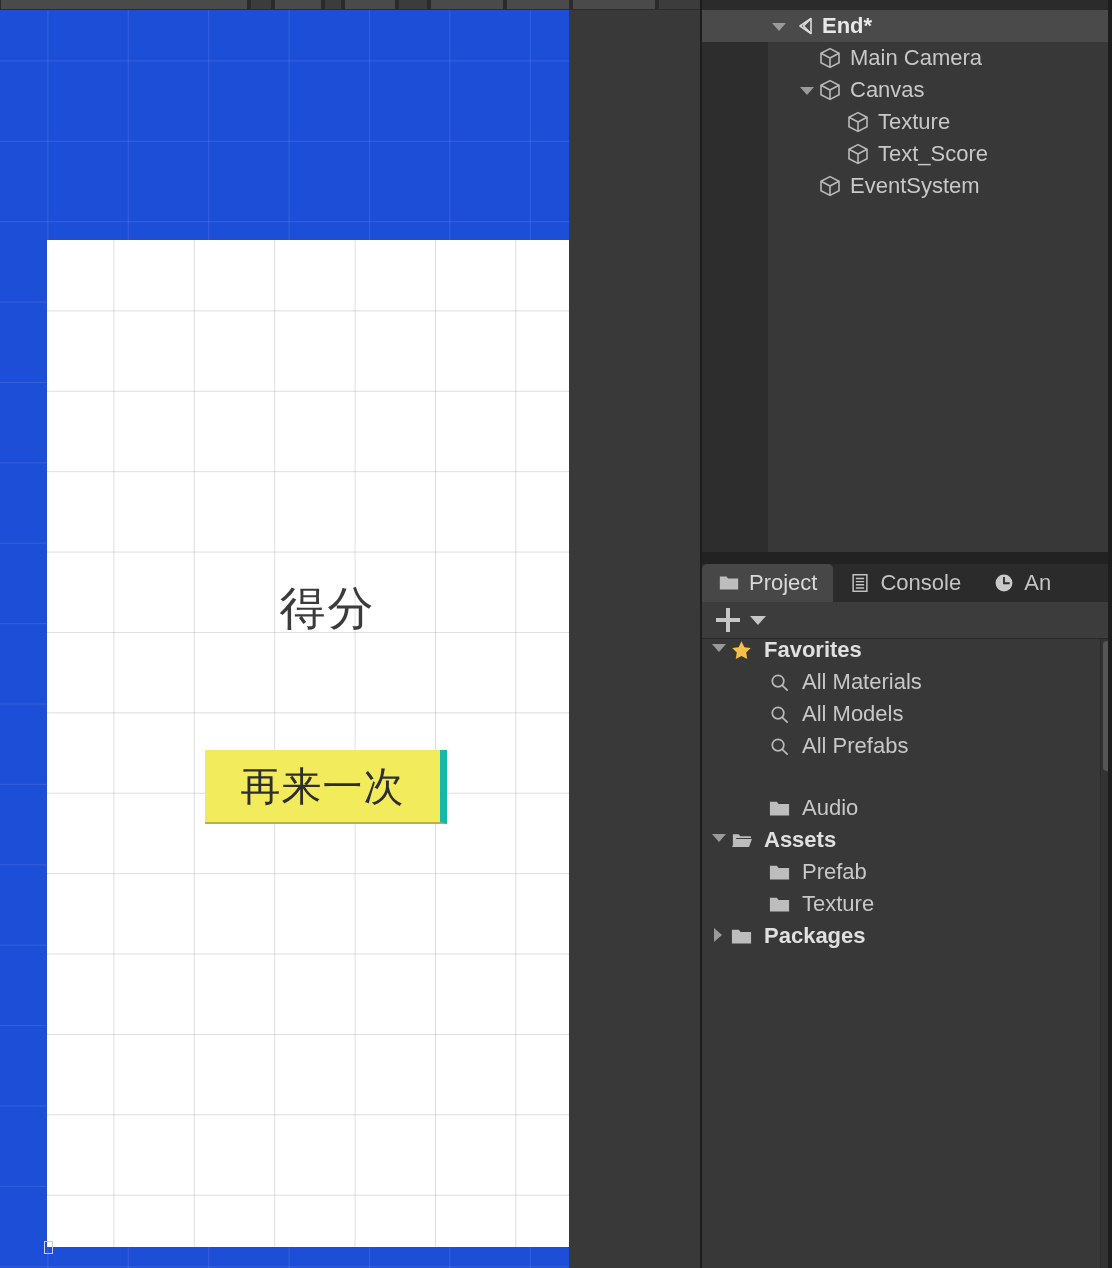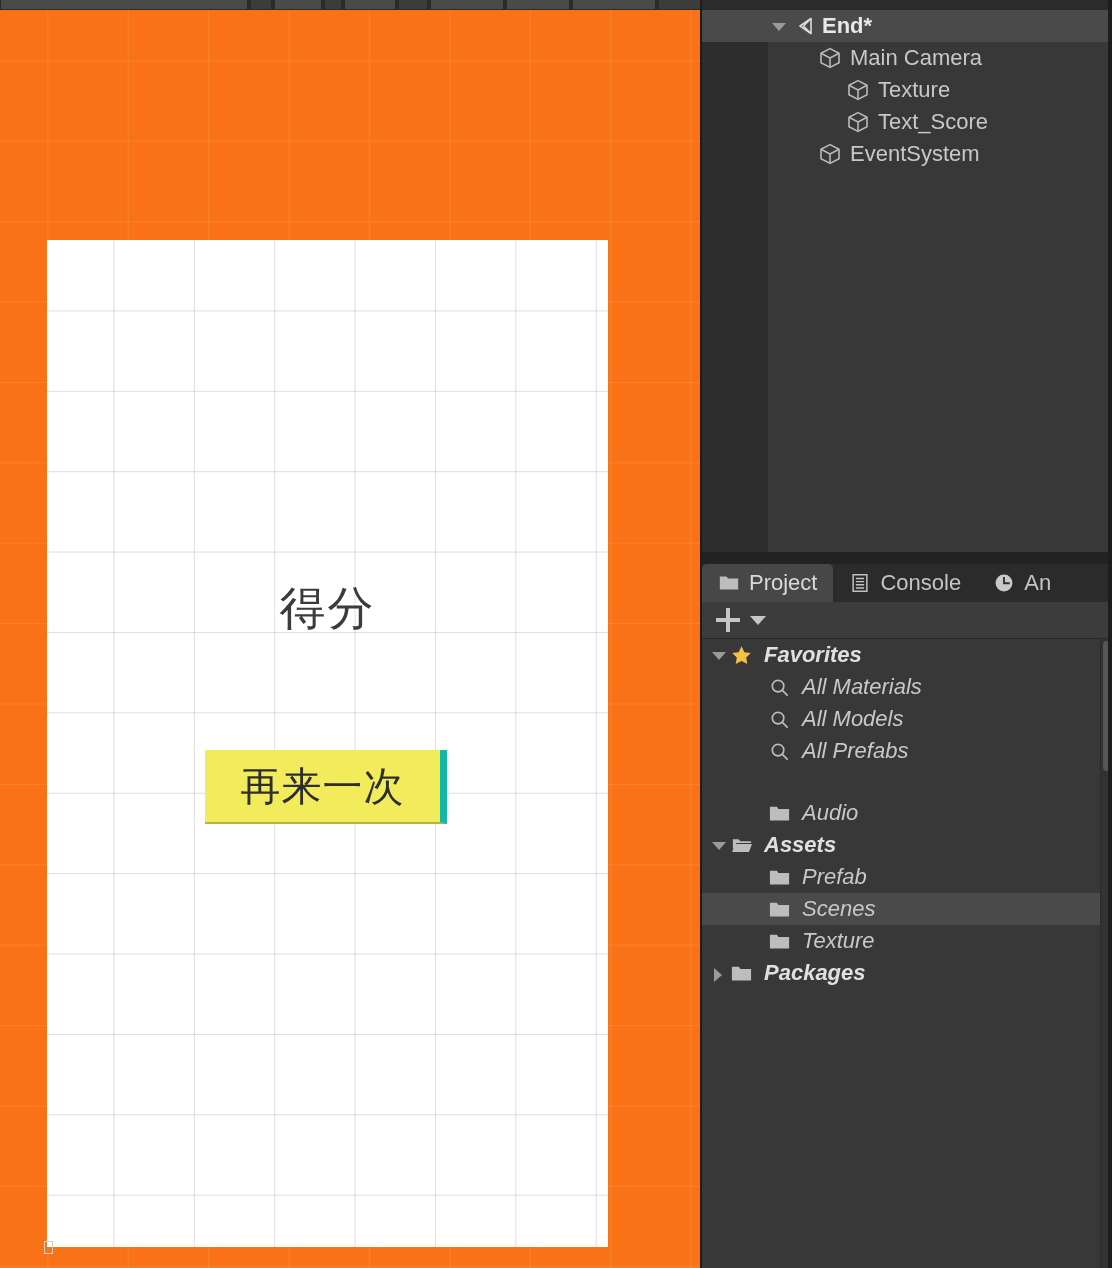--- a/index.html
+++ b/index.html
@@ -32,22 +32,22 @@
     border-right: 1px solid #2b2b2b;
     border-left: 1px solid #2b2b2b;
     box-sizing: border-box;
   }
   .toolbar-sliver .dark { background: #3c3c3c; }
 
   
   .scene-view {
     position: absolute;
     left: 0; top: 10px;
-    width: 700px; height: 1258px;
-    background: #f97316;
+    width: 569px; height: 1258px;
+    background: #1d4ed8;
     overflow: hidden;
   }
   .scene-grid {
     position: absolute;
     left: 0; top: 0;
     width: 700px; height: 1258px;
     background-image:
       linear-gradient(to right, rgba(255,255,255,0.10) 1px, transparent 1px),
       linear-gradient(to bottom, rgba(255,255,255,0.10) 1px, transparent 1px);
     background-size: 80.4px 80.4px;
@@ -252,25 +252,24 @@
   .project-body {
     position: relative;
     height: 630px;
     background: #383838;
     overflow: hidden;
   }
   .proj-rows { position: relative; width: 100%; }
   .proj-row {
     height: 32px;
     display: flex;
-    align-items: center;
+    align-items: flex-start;
     font-size: 22px;
     color: #c8c8c8;
     white-space: nowrap;
-    font-style: italic;
   }
   .proj-row.selected { background: #4a4a4a; }
   .proj-row.bold .proj-label { font-weight: bold; color: #e0e0e0; }
   .proj-label { line-height: 1; }
   .proj-spacer { height: 30px; }
   .proj-icon { flex: 0 0 26px; margin-right: 8px; display: flex; }
 
   .proj-scrollbar {
     position: absolute;
     right: 0; top: 75px;
@@ -350,39 +349,50 @@
             <span class="tri none"></span>
             <span class="go-icon">
               <svg width="24" height="24" viewBox="0 0 24 24" fill="none" stroke="#b9b9b9" stroke-width="1.6" stroke-linejoin="round">
                 <path d="M12 2.6 21 7.3v9.4L12 21.4 3 16.7V7.3z"></path>
                 <path d="M3 7.3 12 12l9-4.7M12 12v9.4"></path>
               </svg>
             </span>
             <span class="hier-label">Main Camera</span>
           </div>
           <div class="hier-row">
-            <div style="width: 124px; flex: 0 0 auto;"></div>
-            <span class="tri none"></span>
+            <div style="width: 96px; flex: 0 0 auto;"></div>
+            <span class="tri down"></span>
             <span class="go-icon">
               <svg width="24" height="24" viewBox="0 0 24 24" fill="none" stroke="#b9b9b9" stroke-width="1.6" stroke-linejoin="round">
                 <path d="M12 2.6 21 7.3v9.4L12 21.4 3 16.7V7.3z"></path>
                 <path d="M3 7.3 12 12l9-4.7M12 12v9.4"></path>
               </svg>
             </span>
-            <span class="hier-label">Texture</span>
+            <span class="hier-label">Canvas</span>
           </div>
           <div class="hier-row">
             <div style="width: 124px; flex: 0 0 auto;"></div>
             <span class="tri none"></span>
             <span class="go-icon">
               <svg width="24" height="24" viewBox="0 0 24 24" fill="none" stroke="#b9b9b9" stroke-width="1.6" stroke-linejoin="round">
                 <path d="M12 2.6 21 7.3v9.4L12 21.4 3 16.7V7.3z"></path>
                 <path d="M3 7.3 12 12l9-4.7M12 12v9.4"></path>
               </svg>
             </span>
+            <span class="hier-label">Texture</span>
+          </div>
+          <div class="hier-row">
+            <div style="width: 124px; flex: 0 0 auto;"></div>
+            <span class="tri none"></span>
+            <span class="go-icon">
+              <svg width="24" height="24" viewBox="0 0 24 24" fill="none" stroke="#b9b9b9" stroke-width="1.6" stroke-linejoin="round">
+                <path d="M12 2.6 21 7.3v9.4L12 21.4 3 16.7V7.3z"></path>
+                <path d="M3 7.3 12 12l9-4.7M12 12v9.4"></path>
+              </svg>
+            </span>
             <span class="hier-label">Text_Score</span>
           </div>
           <div class="hier-row">
             <div style="width: 96px; flex: 0 0 auto;"></div>
             <span class="tri none"></span>
             <span class="go-icon">
               <svg width="24" height="24" viewBox="0 0 24 24" fill="none" stroke="#b9b9b9" stroke-width="1.6" stroke-linejoin="round">
                 <path d="M12 2.6 21 7.3v9.4L12 21.4 3 16.7V7.3z"></path>
                 <path d="M3 7.3 12 12l9-4.7M12 12v9.4"></path>
               </svg>
@@ -499,30 +509,20 @@
             <div class="proj-row">
               <div style="width: 46px; flex: 0 0 auto;"></div>
               <span class="tri none"></span>
               <span class="proj-icon">
                 <svg width="23" height="23" viewBox="0 0 24 24" fill="#bdbdbd">
                   <path d="M2 5h7.2l1.8 2.2H22v12H2z"></path>
                 </svg>
               </span>
               <span class="proj-label">Prefab</span>
             </div>
-            <div class="proj-row selected">
-              <div style="width: 46px; flex: 0 0 auto;"></div>
-              <span class="tri none"></span>
-              <span class="proj-icon">
-                <svg width="23" height="23" viewBox="0 0 24 24" fill="#bdbdbd">
-                  <path d="M2 5h7.2l1.8 2.2H22v12H2z"></path>
-                </svg>
-              </span>
-              <span class="proj-label">Scenes</span>
-            </div>
             <div class="proj-row">
               <div style="width: 46px; flex: 0 0 auto;"></div>
               <span class="tri none"></span>
               <span class="proj-icon">
                 <svg width="23" height="23" viewBox="0 0 24 24" fill="#bdbdbd">
                   <path d="M2 5h7.2l1.8 2.2H22v12H2z"></path>
                 </svg>
               </span>
               <span class="proj-label">Texture</span>
             </div>

